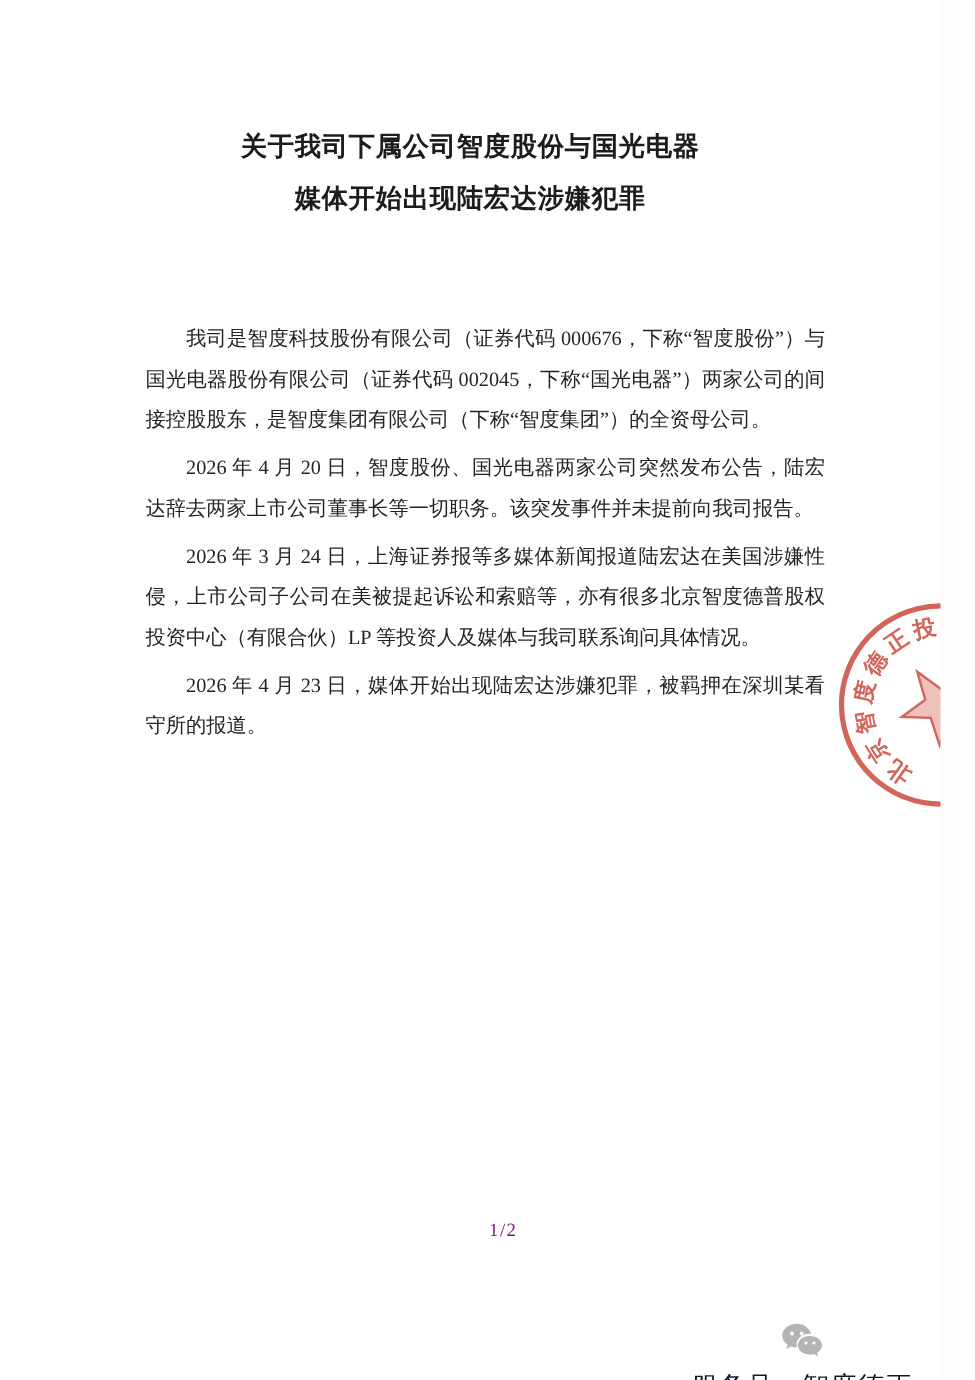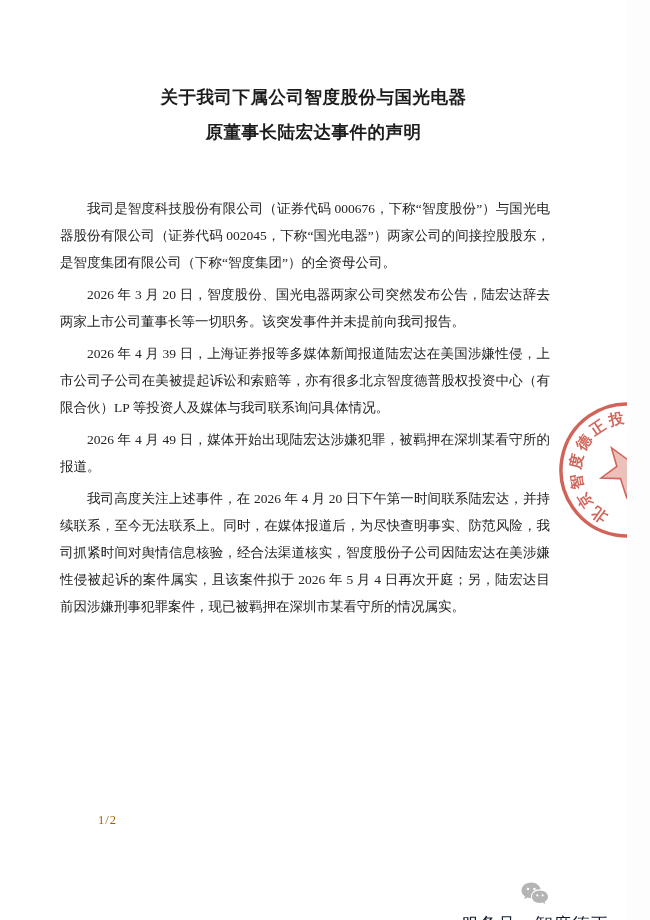--- a/index.html
+++ b/index.html
@@ -20,42 +20,42 @@
     margin: 0;
     padding-top: 80px;
     text-align: center;
     font-size: 17.5px;
     font-weight: bold;
     color: #1c1c1c;
     line-height: 35px;
   }
   .doc-title .title-line { display: block; letter-spacing: 0.5px; }
   .body-text {
-    margin-top: 45px;
-    padding-left: 60px;
+    margin-top: 62px;
+    padding-left: 97px;
     padding-right: 77px;
   }
   .body-text p {
     margin: 0 0 5px 0;
     font-size: 13.5px;
     line-height: 27px;
     text-align: justify;
     text-justify: inter-ideograph;
     text-indent: 27px;
     color: #232323;
   }
   .page-number {
     position: absolute;
     top: 813px;
     left: 98px;
     width: 475px;
-    text-align: left;
+    text-align: center;
     font-size: 12.5px;
     letter-spacing: 1px;
-    color: #a16207;
+    color: #701a75;
   }
   .seal {
     position: absolute;
     left: 527px;
     top: 370px;
     width: 200px;
     height: 200px;
     pointer-events: none;
   }
   .seal svg { display: block; }
@@ -87,29 +87,28 @@
   }
   .watermark svg { display: block; }
 </style>
 </head>
 <body>
 
 <div class="page">
 
   <h1 class="doc-title">
     <span class="title-line">关于我司下属公司智度股份与国光电器</span>
-    <span class="title-line">原董事长陆宏达事件的声明</span>
+    <span class="title-line">媒体开始出现陆宏达涉嫌犯罪</span>
   </h1>
 
   <div class="body-text">
     <p>我司是智度科技股份有限公司（证券代码 000676，下称“智度股份”）与国光电器股份有限公司（证券代码 002045，下称“国光电器”）两家公司的间接控股股东，是智度集团有限公司（下称“智度集团”）的全资母公司。</p>
-    <p>2026 年 3 月 20 日，智度股份、国光电器两家公司突然发布公告，陆宏达辞去两家上市公司董事长等一切职务。该突发事件并未提前向我司报告。</p>
-    <p>2026 年 4 月 39 日，上海证券报等多媒体新闻报道陆宏达在美国涉嫌性侵，上市公司子公司在美被提起诉讼和索赔等，亦有很多北京智度德普股权投资中心（有限合伙）LP 等投资人及媒体与我司联系询问具体情况。</p>
-    <p>2026 年 4 月 49 日，媒体开始出现陆宏达涉嫌犯罪，被羁押在深圳某看守所的报道。</p>
-    <p>我司高度关注上述事件，在 2026 年 4 月 20 日下午第一时间联系陆宏达，并持续联系，至今无法联系上。同时，在媒体报道后，为尽快查明事实、防范风险，我司抓紧时间对舆情信息核验，经合法渠道核实，智度股份子公司因陆宏达在美涉嫌性侵被起诉的案件属实，且该案件拟于 2026 年 5 月 4 日再次开庭；另，陆宏达目前因涉嫌刑事犯罪案件，现已被羁押在深圳市某看守所的情况属实。</p>
+    <p>2026 年 4 月 20 日，智度股份、国光电器两家公司突然发布公告，陆宏达辞去两家上市公司董事长等一切职务。该突发事件并未提前向我司报告。</p>
+    <p>2026 年 3 月 24 日，上海证券报等多媒体新闻报道陆宏达在美国涉嫌性侵，上市公司子公司在美被提起诉讼和索赔等，亦有很多北京智度德普股权投资中心（有限合伙）LP 等投资人及媒体与我司联系询问具体情况。</p>
+    <p>2026 年 4 月 23 日，媒体开始出现陆宏达涉嫌犯罪，被羁押在深圳某看守所的报道。</p>
   </div>
 
   <div class="page-number">1/2</div>
 
   <div class="seal">
     <svg width="200" height="200" viewBox="0 0 200 200">
       <defs>
         <path id="sealNameArc" d="M 60.7 127.5 A 48 48 0 0 1 139.3 72.5"></path>
         <path id="sealNumArc" d="M 74 145 A 52 52 0 0 0 126 145"></path>
       </defs>

